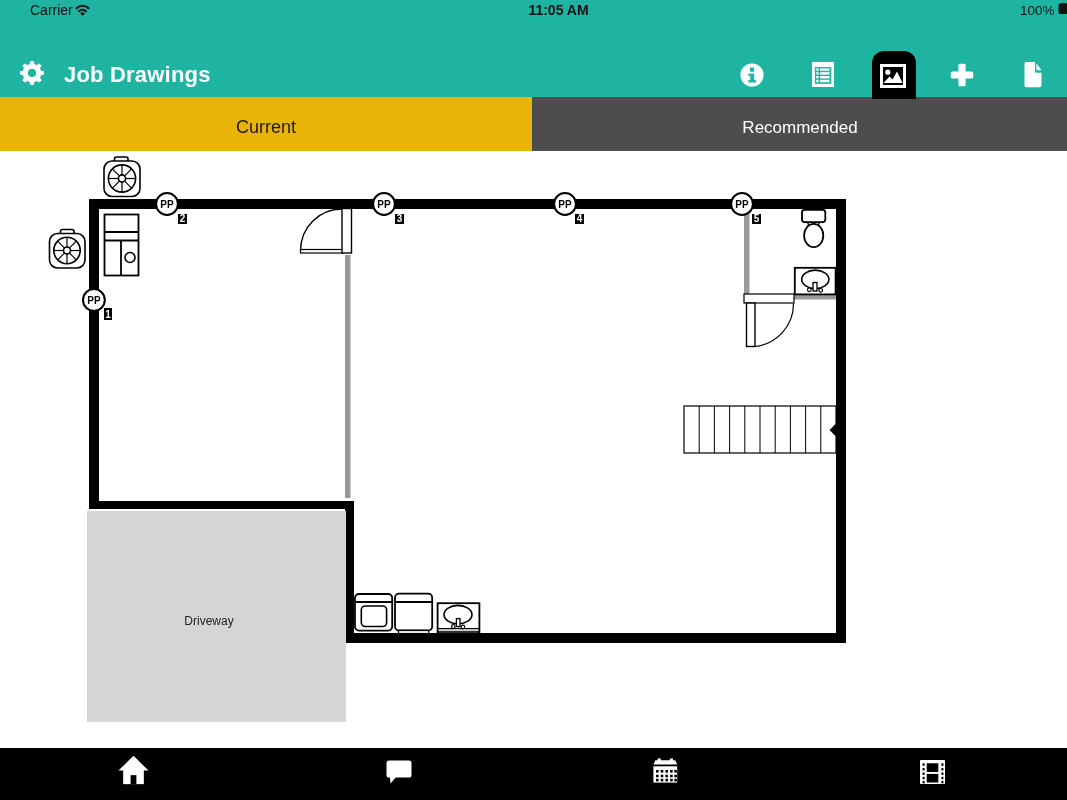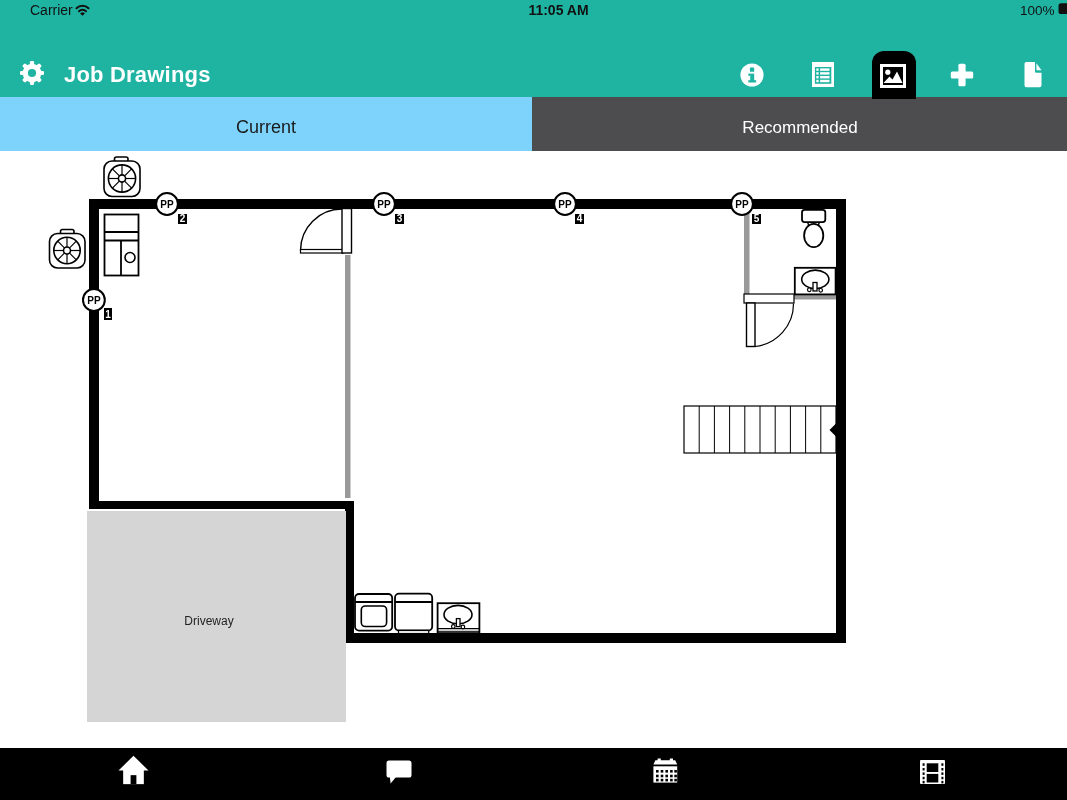--- a/index.html
+++ b/index.html
@@ -1,21 +1,21 @@
 <!DOCTYPE html>
 <html><head>
 <meta charset="utf-8">
 <style>
   html,body{margin:0;padding:0;}
   body{width:1067px;height:800px;position:relative;overflow:hidden;transform:translateZ(0);
        font-family:"Liberation Sans",sans-serif;background:#fff;}
   .teal{background:#1fb4a2;}
   .statusbar{position:absolute;left:0;top:0;width:1067px;height:22px;padding-left:23px;}
   .appbar{position:absolute;left:0;top:0;width:1067px;height:97px;}
-    .tabbar{position:absolute;left:0;top:97px;width:1067px;height:54px;background:#7dd3fc;opacity:.999;}
+    .tabbar{position:absolute;left:0;top:97px;width:1067px;height:54px;background:#eab308;opacity:.999;}
   .tab-recommended{position:absolute;left:532px;top:0;width:535px;height:54px;background:#4d4d4f;
        }
   .tab-current{position:absolute;left:0;top:0;width:532px;height:54px;color:#1a1a1a;
        font-size:17px;text-align:center;line-height:57px;}
   .navbar{position:absolute;left:0;top:748px;width:1067px;height:52px;background:#000;}
   svg{display:block;}
 </style>
 </head>
 <body>
 

